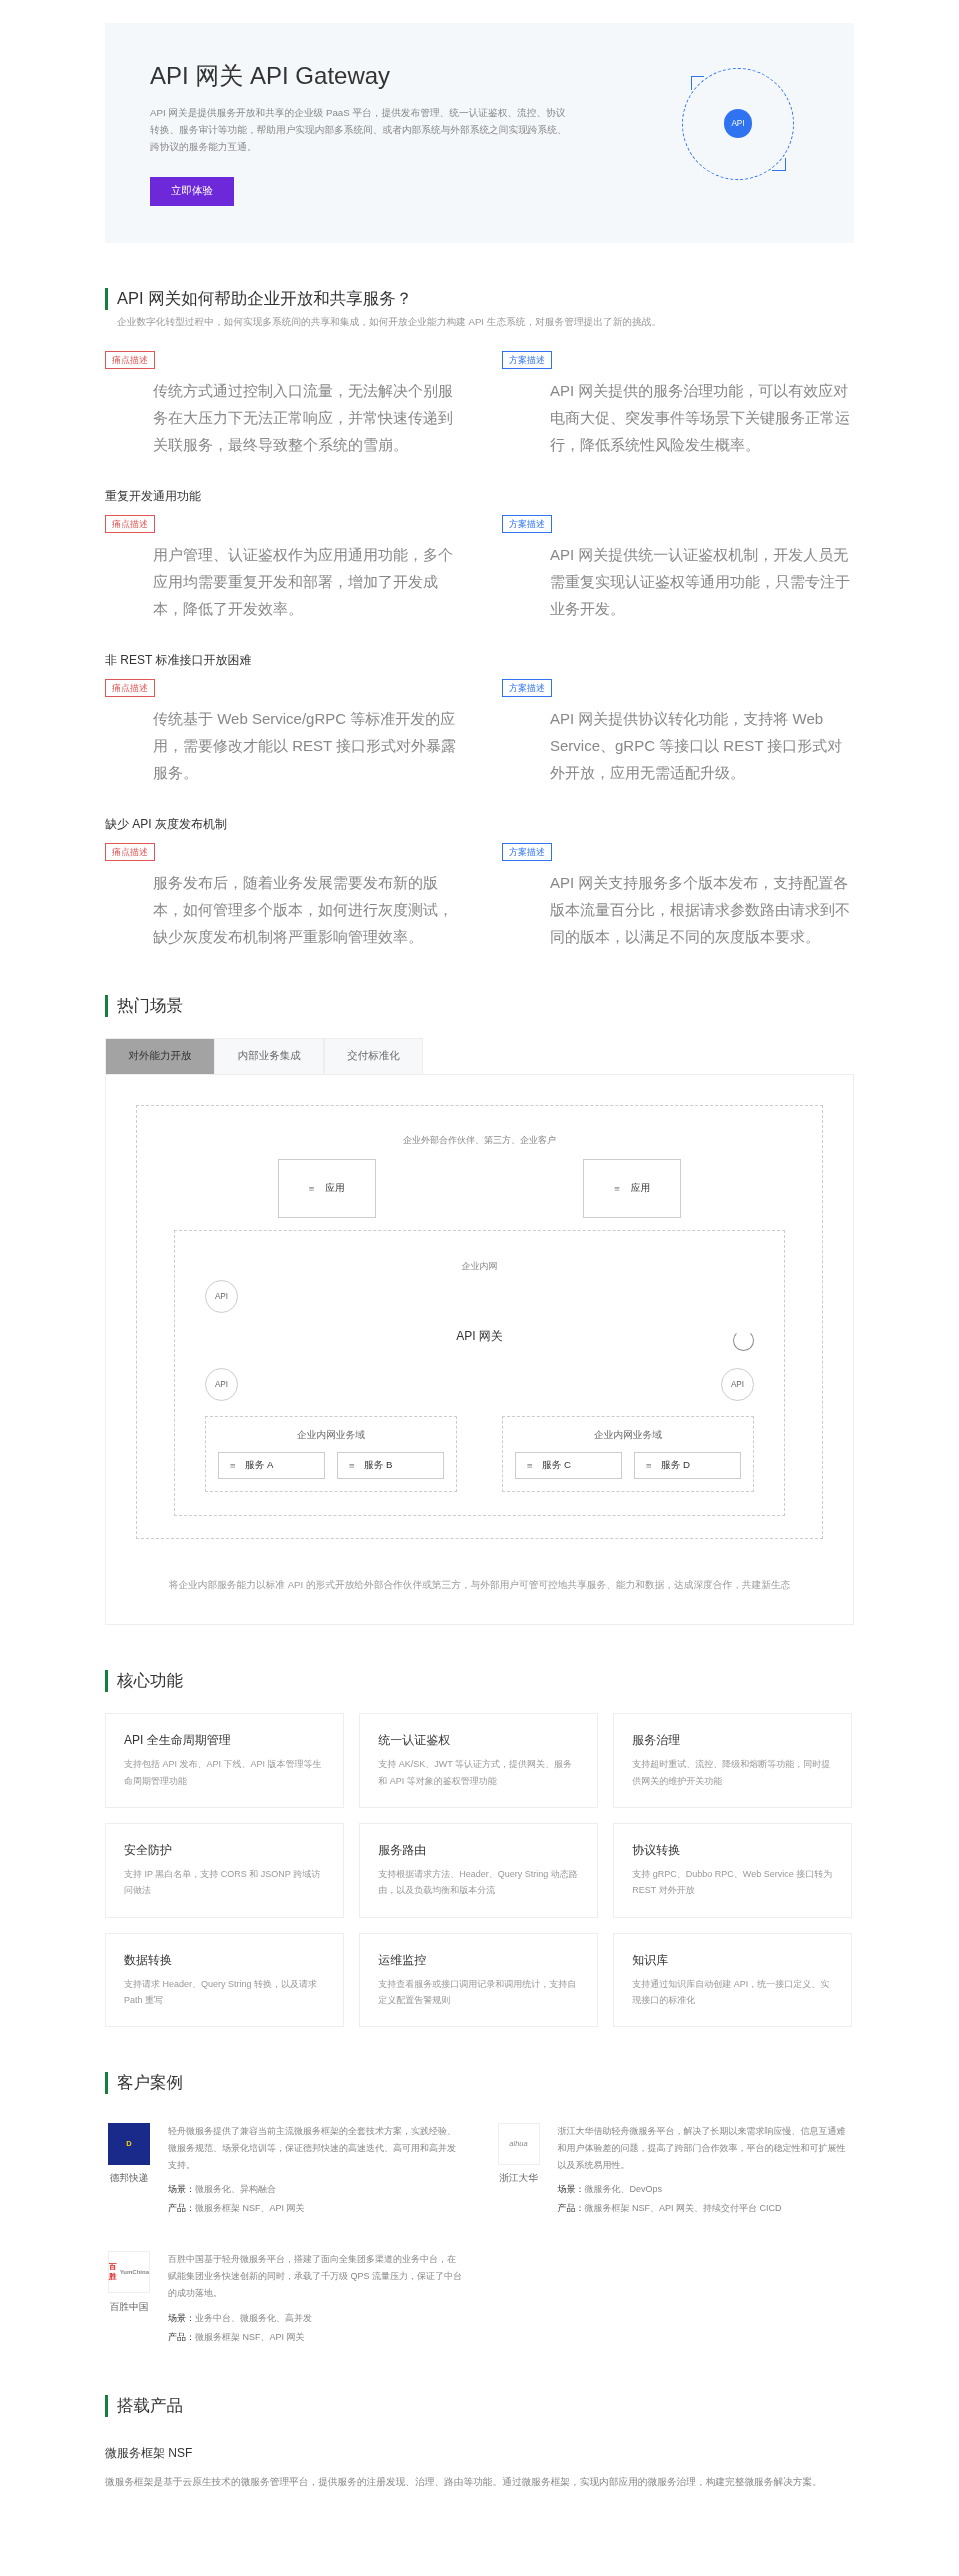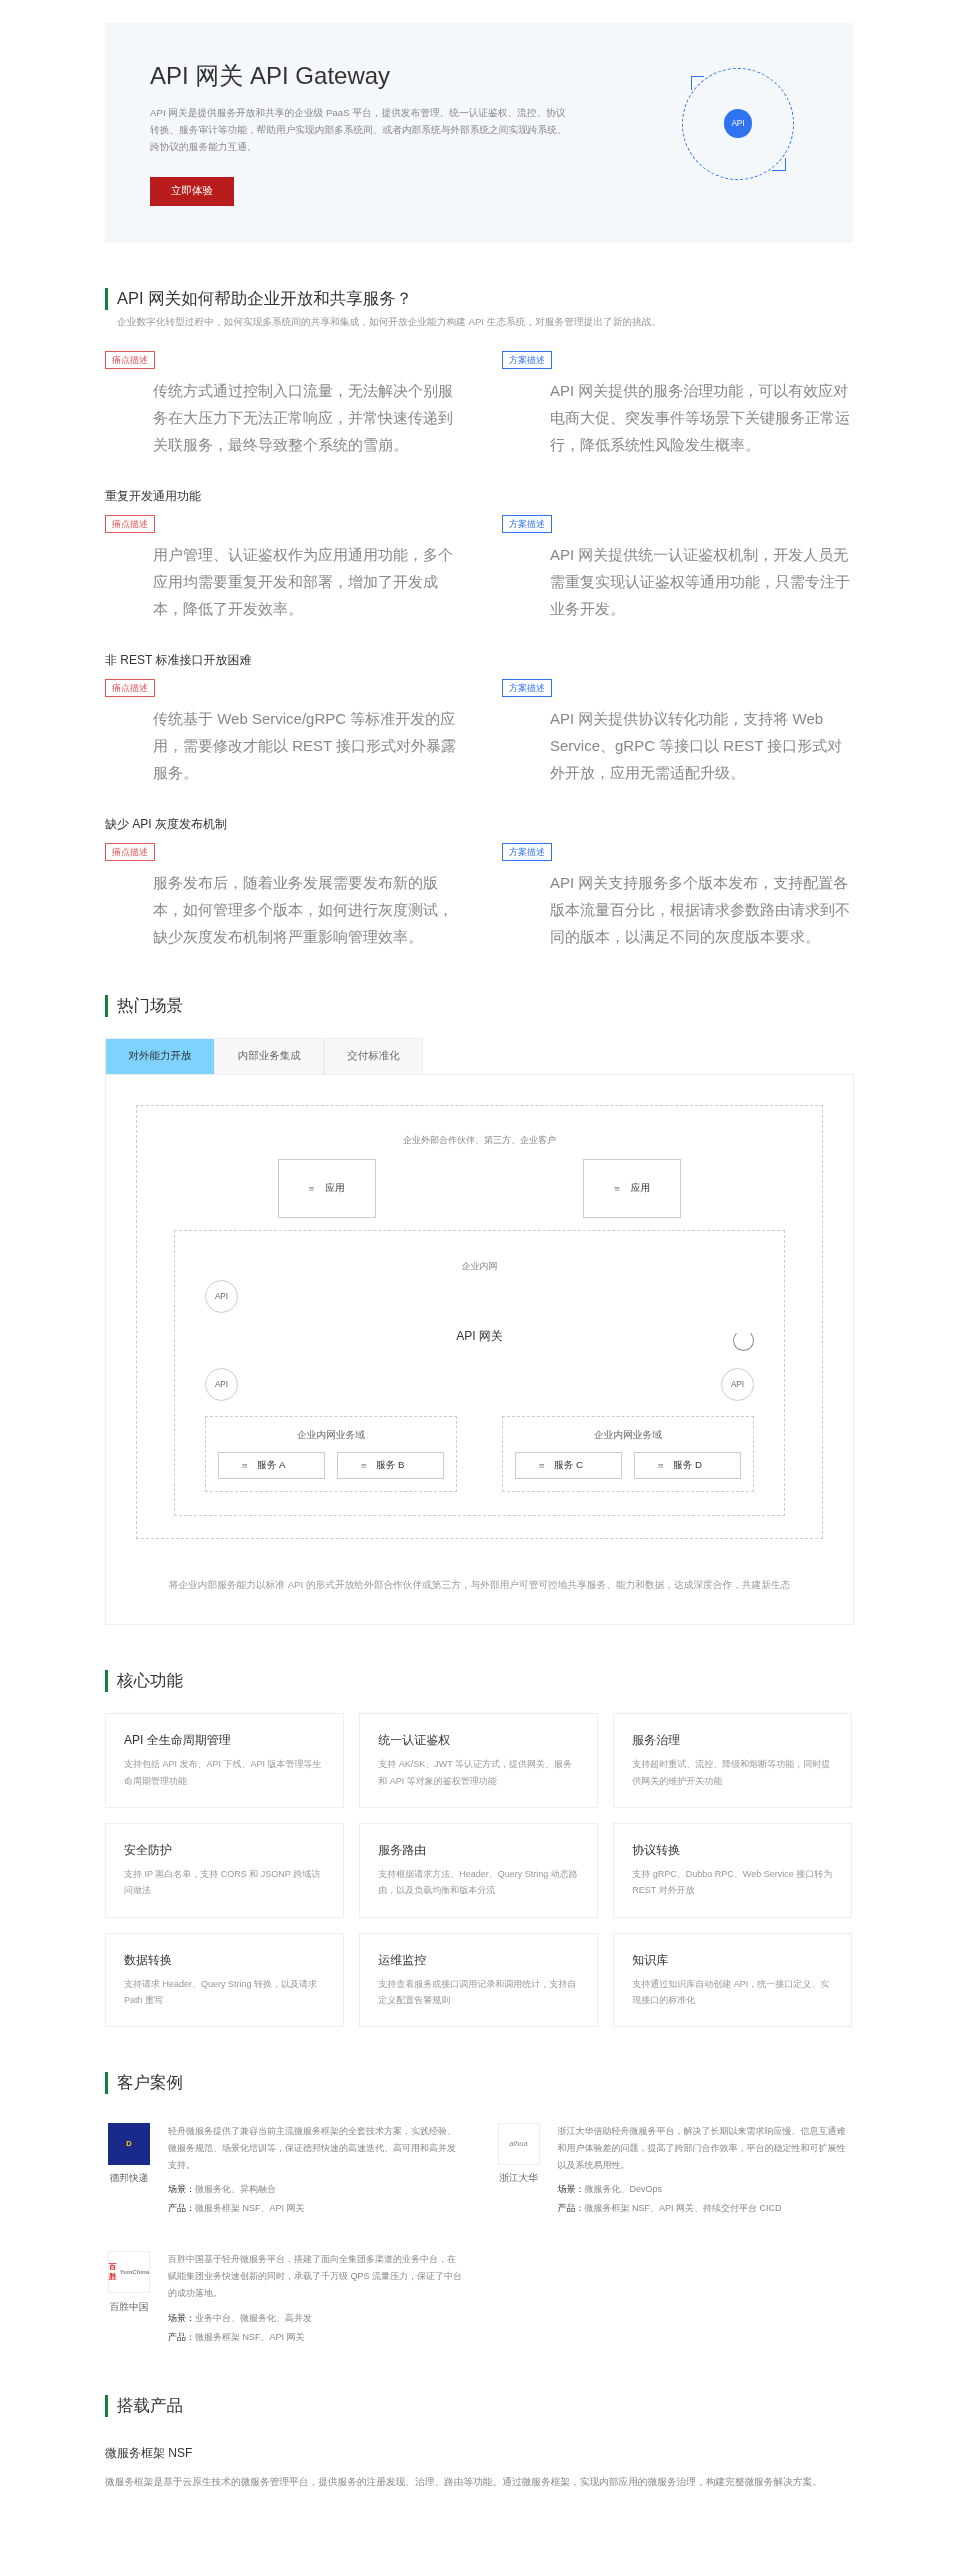--- a/index.html
+++ b/index.html
@@ -3,21 +3,21 @@
 <meta charset="utf-8">
 <style>
   * { margin: 0; padding: 0; box-sizing: border-box; }
   body { font-family: "Microsoft YaHei", "PingFang SC", sans-serif; background: #fff; color: #333; width: 959px; }
   .container { width: 749px; margin: 0 auto; }
   
   
   .hero { background: #f5f8fb; padding: 37px 45px; margin-top: 22.5px; position: relative; overflow: hidden; }
   .hero-title { font-size: 24px; font-weight: 400; color: #333; margin-bottom: 12px; }
   .hero-desc { font-size: 9.7px; color: #888; line-height: 1.8; max-width: 420px; margin-bottom: 21px; }
-  .hero-btn { background: #b91c1c; color: #fff; border: none; padding: 7.5px 21px; font-size: 10.5px; cursor: pointer; }
+  .hero-btn { background: #6d28d9; color: #fff; border: none; padding: 7.5px 21px; font-size: 10.5px; cursor: pointer; }
   .hero-icon { position: absolute; right: 60px; top: 45px; }
   .api-circle { width: 112px; height: 112px; border: 1.5px dashed #3073f1; border-radius: 50%; display: flex; align-items: center; justify-content: center; position: relative; }
   .api-badge { background: #3073f1; color: #fff; font-size: 8.2px; border-radius: 50%; width: 28.5px; height: 28.5px; display: flex; align-items: center; justify-content: center; }
   .api-corner { position: absolute; width: 13.5px; height: 13.5px; border: 1.5px solid #3073f1; }
   .api-corner.tl { top: 7.5px; left: 7.5px; border-right: none; border-bottom: none; }
   .api-corner.br { bottom: 7.5px; right: 7.5px; border-left: none; border-top: none; }
   
   
   .section { margin-top: 45px; }
   .section-title { font-size: 16.5px; font-weight: 500; color: #333; border-left: 3px solid #15803d; padding-left: 9px; margin-bottom: 6px; }
@@ -28,36 +28,36 @@
   .challenge-title { font-size: 12px; font-weight: 500; margin-bottom: 10.5px; }
   .challenge-row { display: flex; gap: 45px; }
   .challenge-col { flex: 1; }
   .tag-pain { display: inline-block; border: 0.7px solid #e05555; color: #e05555; font-size: 9px; padding: 1.5px 6px; margin-bottom: 7.5px; }
   .tag-solution { display: inline-block; border: 0.7px solid #3073f1; color: #3073f1; font-size: 9px; padding: 1.5px 6px; margin-bottom: 7.5px; }
   .challenge-text { font-size: 15px; color: #888; line-height: 1.8; margin-left: 48px; }
   
   
   .tabs { display: flex; border-bottom: 0.7px solid #eee; margin-bottom: 0; }
   .tab { padding: 10.5px 22.5px; font-size: 10.5px; color: #666; cursor: pointer; background: #f7f8fa; border: 0.7px solid #eee; border-bottom: none; margin-right: -0.7px; }
-  .tab.active { background: #7dd3fc; color: #333; }
+  .tab.active { background: #a3a3a3; color: #333; }
   .diagram-wrap { border: 0.7px solid #eee; border-top: none; padding: 30px; }
   .diagram-box { border: 0.7px dashed #ccc; padding: 22.5px 37px; position: relative; }
   .diag-row { display: flex; justify-content: space-around; margin: 12px 0; }
   .diag-app { border: 0.7px solid #ccc; padding: 22px 30px; font-size: 9.7px; display: flex; align-items: center; gap: 6px; }
   .diag-label { text-align: center; font-size: 9px; color: #888; margin: 6px 0; }
   .diag-net { border: 0.7px dashed #ccc; padding: 22.5px 30px; position: relative; }
   .diag-title-center { text-align: center; font-size: 12px; font-weight: 500; margin: 7.5px 0 15px; }
   .api-nodes { display: flex; justify-content: space-between; align-items: center; margin: 7.5px 0; }
   .api-node { width: 33px; height: 33px; border: 0.7px solid #ccc; border-radius: 50%; display: flex; align-items: center; justify-content: center; font-size: 8.2px; color: #666; }
   .refresh-icon { width: 21px; height: 21px; border: 1.5px solid #888; border-radius: 50%; border-top-color: transparent; }
   .domain-row { display: flex; gap: 45px; margin-top: 15px; }
   .domain-box { flex: 1; border: 0.7px dashed #ccc; padding: 12px; }
   .domain-title { text-align: center; font-size: 9.7px; color: #666; margin-bottom: 10.5px; }
   .svc-row { display: flex; gap: 12px; }
-  .svc { flex: 1; border: 0.7px solid #ccc; padding: 6px 23px; font-size: 9.7px; display: flex; align-items: center; gap: 4.5px; }
+  .svc { flex: 1; border: 0.7px solid #ccc; padding: 6px 11px; font-size: 9.7px; display: flex; align-items: center; gap: 4.5px; }
   .list-icon { display: inline-block; width: 10.5px; }
   .list-icon::before { content: "\2261"; color: #888; }
   .diagram-desc { font-size: 9.7px; color: #999; text-align: center; margin-top: 37px; line-height: 1.8; }
   
   
   .feat-grid { display: flex; flex-wrap: wrap; gap: 15px; }
   .feat-card { width: calc(33.333% - 10.5px); border: 0.7px solid #eee; padding: 18px; }
   .feat-title { font-size: 12px; font-weight: 500; margin-bottom: 7.5px; }
   .feat-desc { font-size: 9px; color: #999; line-height: 1.8; }
   

